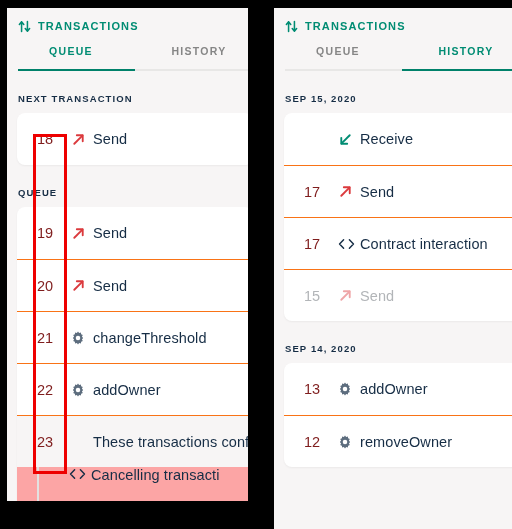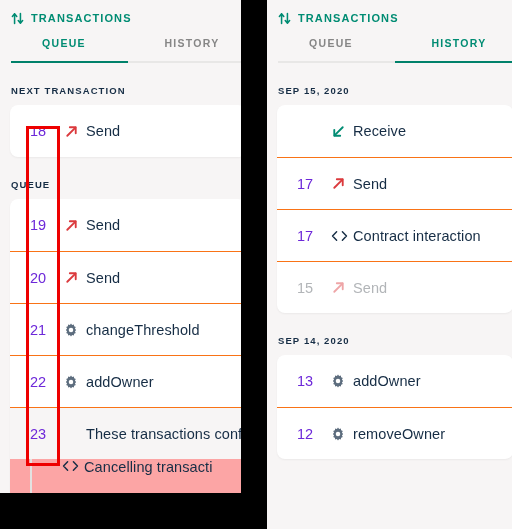--- a/index.html
+++ b/index.html
@@ -16,23 +16,24 @@
   }
   .stage {
     position: absolute;
     inset: 0;
     background: #000000;
   }
 
   
   .panel {
     position: absolute;
-    top: 0;
+    top: 8px;
     background: #f7f5f5;
     overflow: hidden;
+    margin-left: 7px;
   }
   #panel-left  { left: 0;     width: 241px; height: 493px; }
   #panel-right { left: 267px; width: 245px; height: 529px; }
 
   .panel-inner {
     position: absolute;
     top: 0;
     left: 0;
     width: 256px;
     height: 560px;
@@ -105,21 +106,21 @@
     padding-left: 20px;
     box-sizing: border-box;
     white-space: nowrap;
   }
   .row:first-child { border-top: none; }
   .row.grouphdr { background: #f7f5f5; }
   .nonce {
     width: 34px;
     flex: 0 0 34px;
     font-size: 14.5px;
-    color: #6d28d9;
+    color: #7f1d1d;
     text-align: left;
   }
   .nonce.blank { visibility: hidden; }
   .tx-icon {
     width: 22px;
     flex: 0 0 22px;
     display: flex;
     align-items: center;
     justify-content: flex-start;
   }

